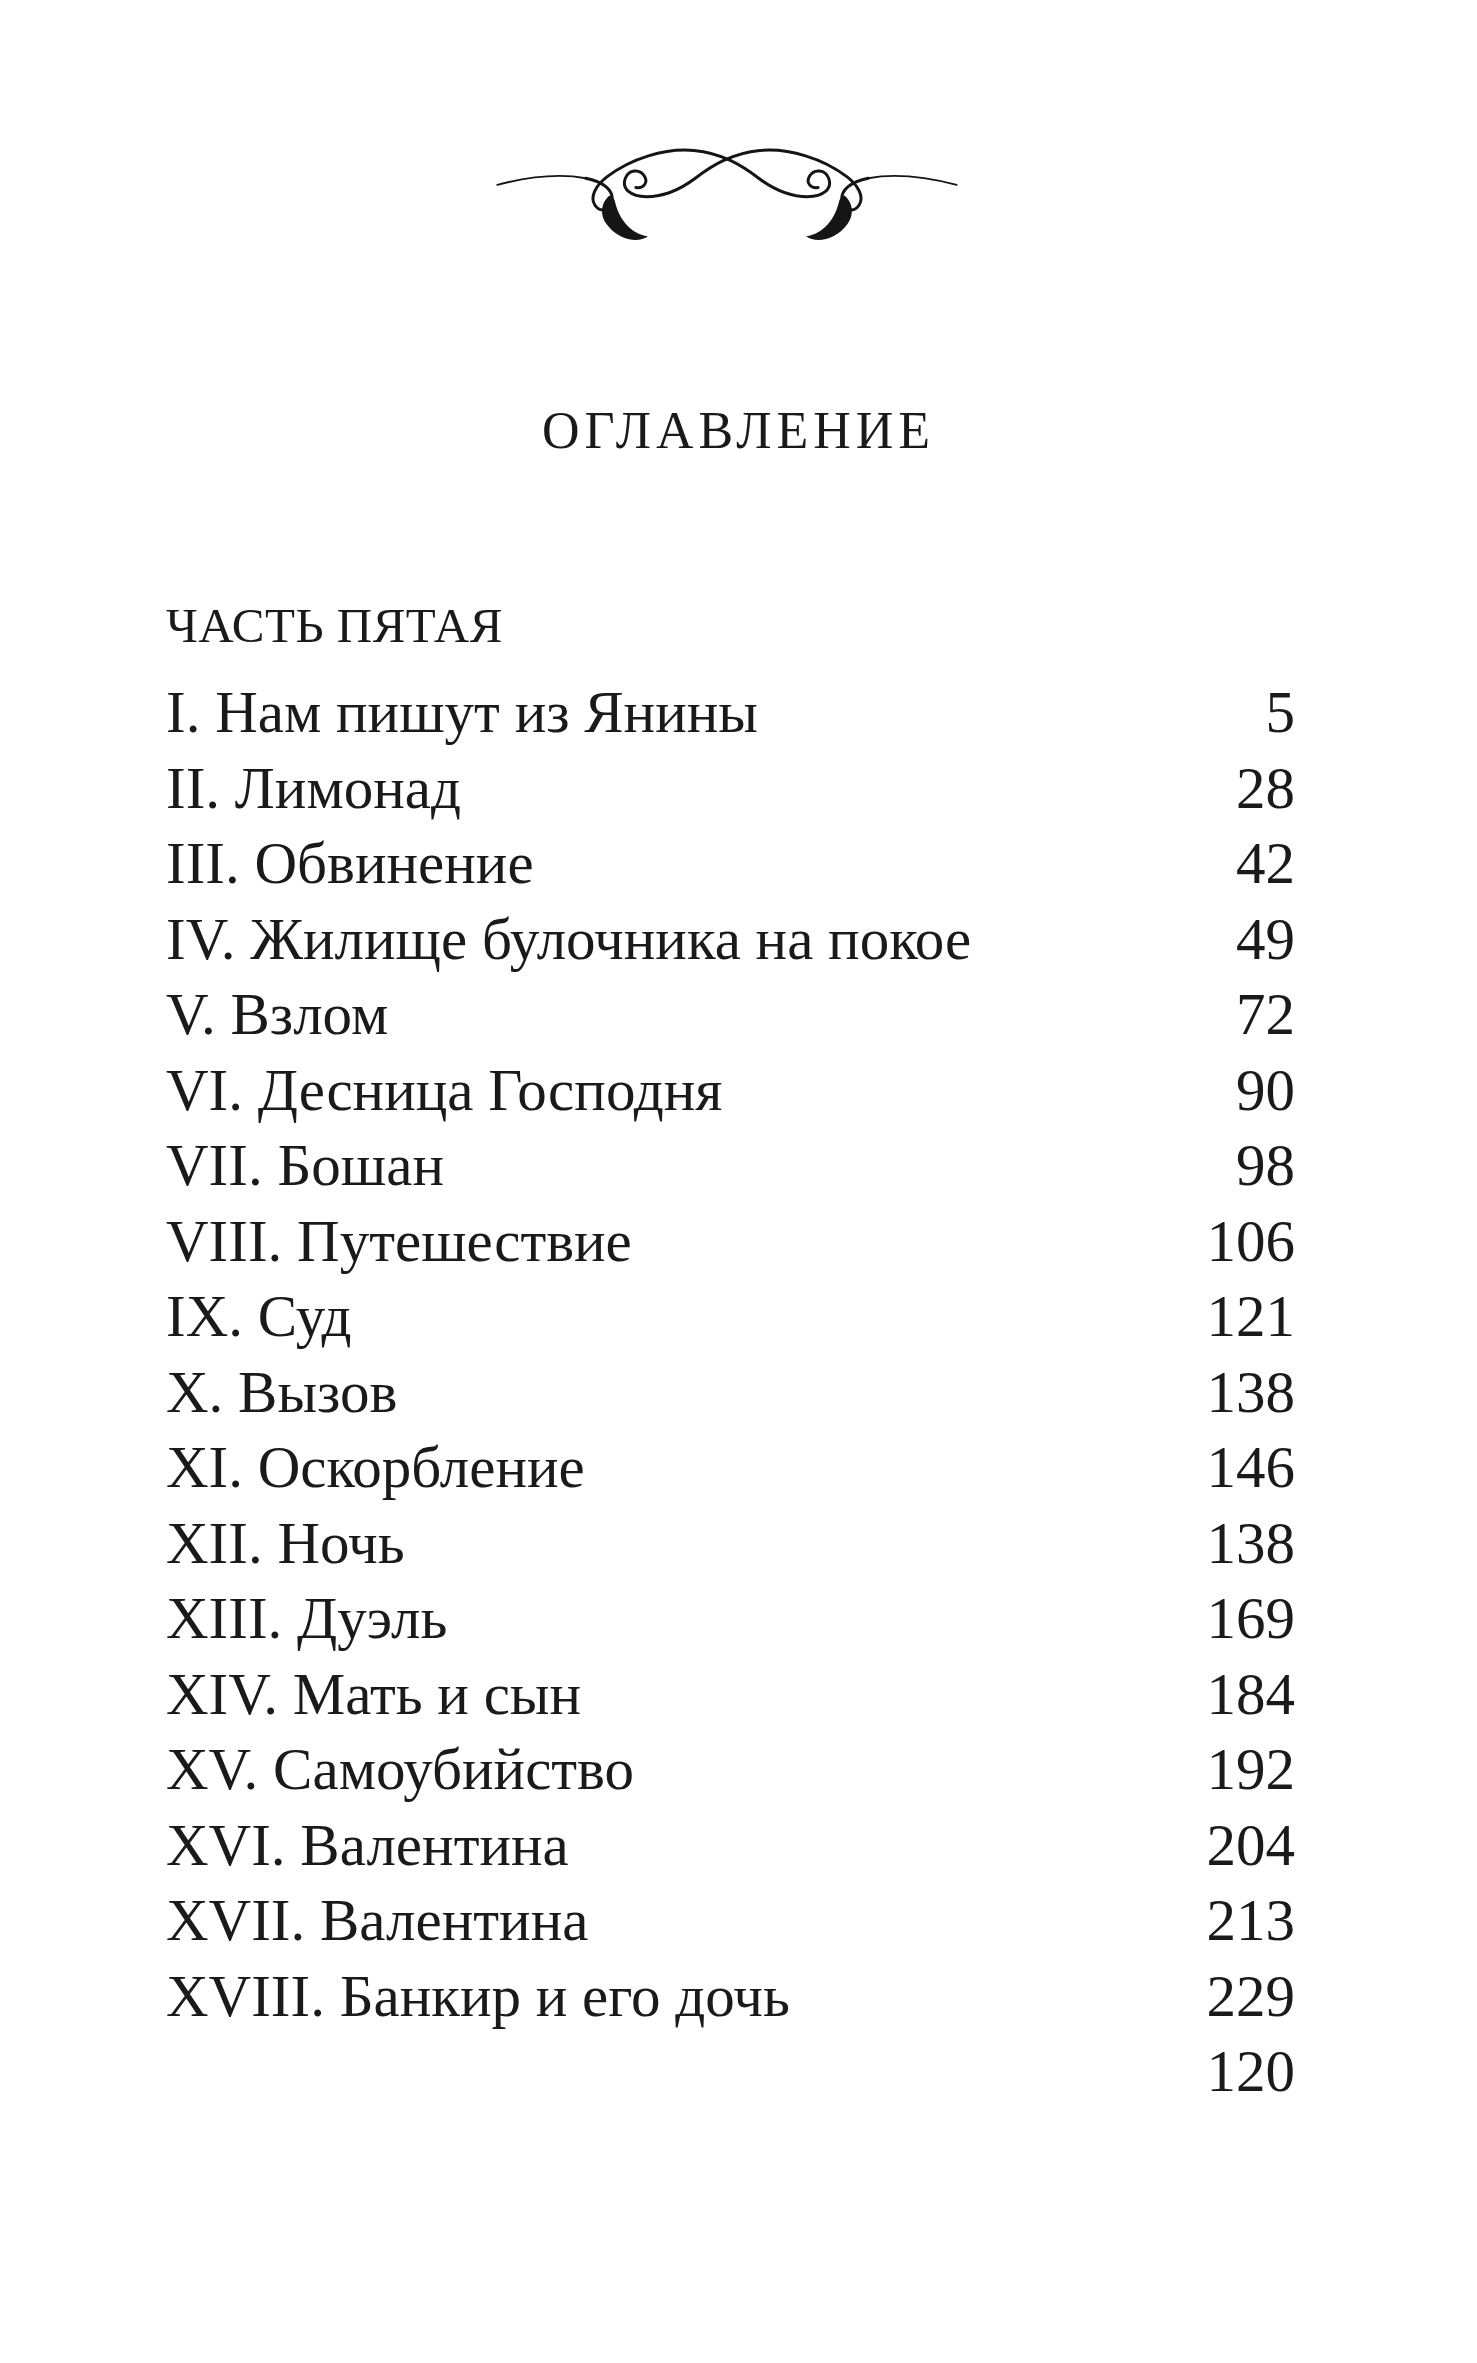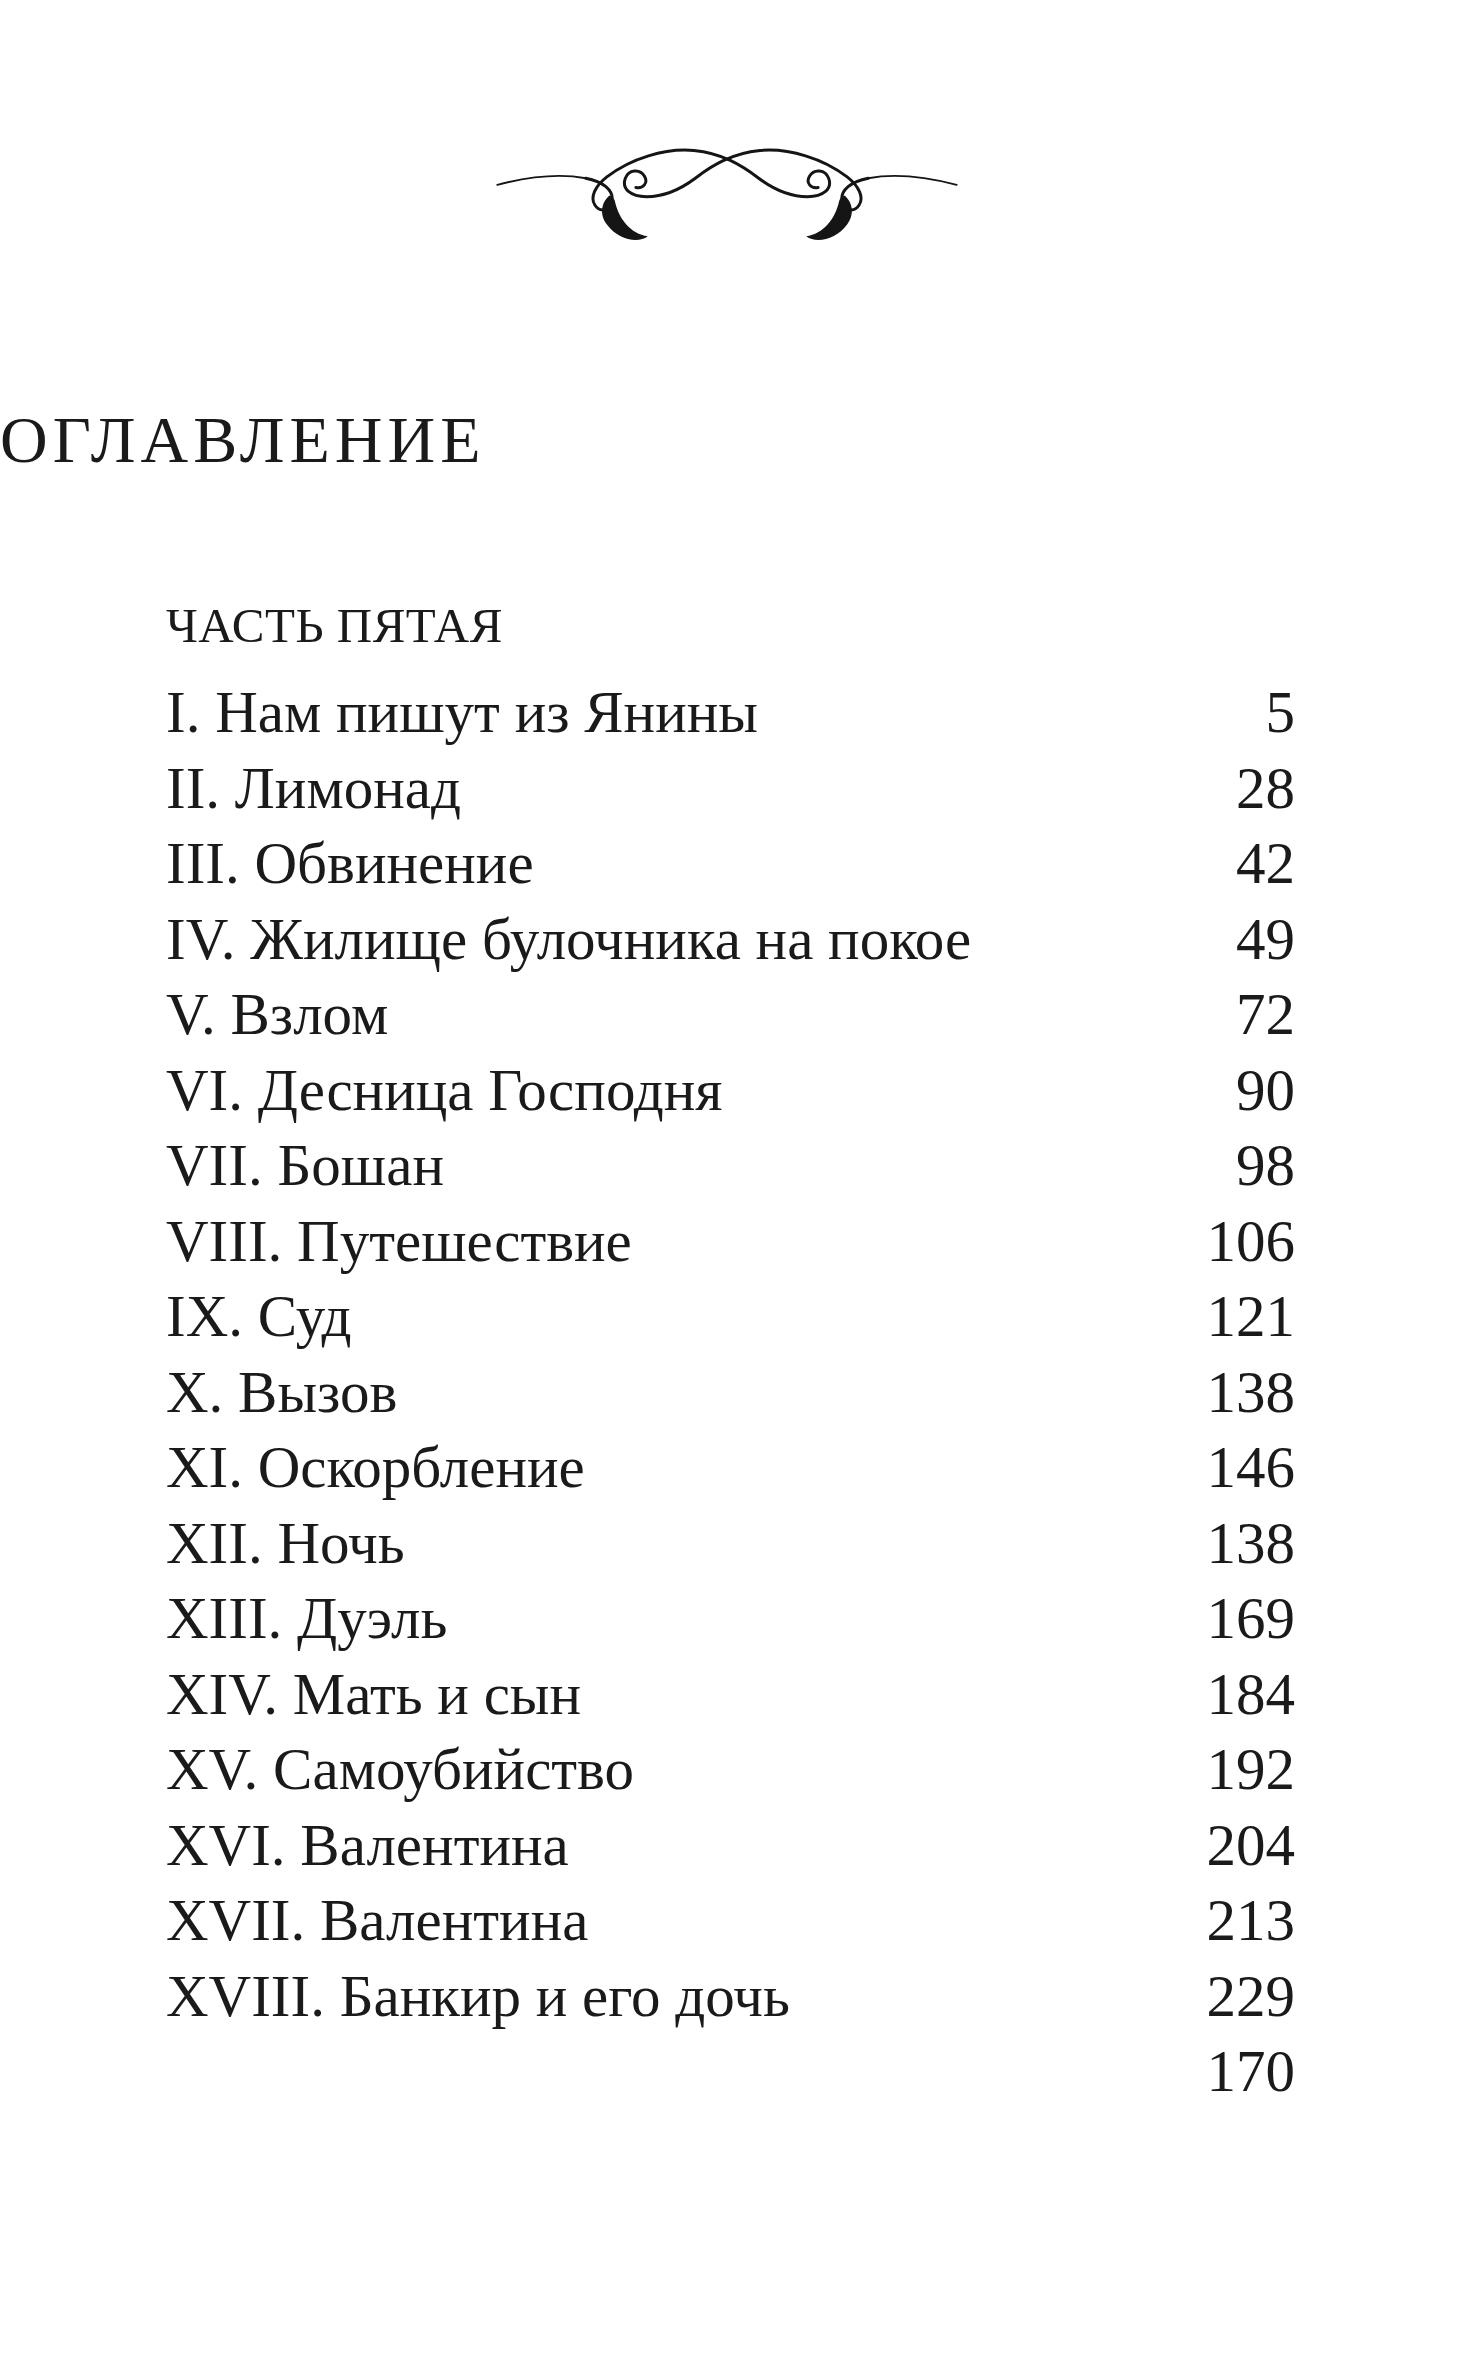--- a/index.html
+++ b/index.html
@@ -27,21 +27,22 @@
     height: 132px;
   }
   .ornament svg { display: block; width: 100%; height: 100%; }
 
   
   .page-title {
     position: absolute;
     top: 360px;
     left: 0;
     width: 100%;
-    font-size: 66px;
+    text-align: center;
+    font-size: 52px;
     line-height: 72px;
     letter-spacing: 5px;
     font-weight: 400;
     white-space: nowrap;
   }
 
   
   .toc {
     position: absolute;
     left: 166px;
@@ -191,16 +192,16 @@
       <span class="leader"></span>
       <span class="p">213</span>
     </div>
     <div class="row">
       <span class="t">XVIII. Банкир и его дочь</span>
       <span class="leader"></span>
       <span class="p">229</span>
     </div>
     <div class="row">
       <span class="leader"></span>
-      <span class="p">170</span>
+      <span class="p">120</span>
     </div>
   </div>
 </div>
 
 </body></html>

